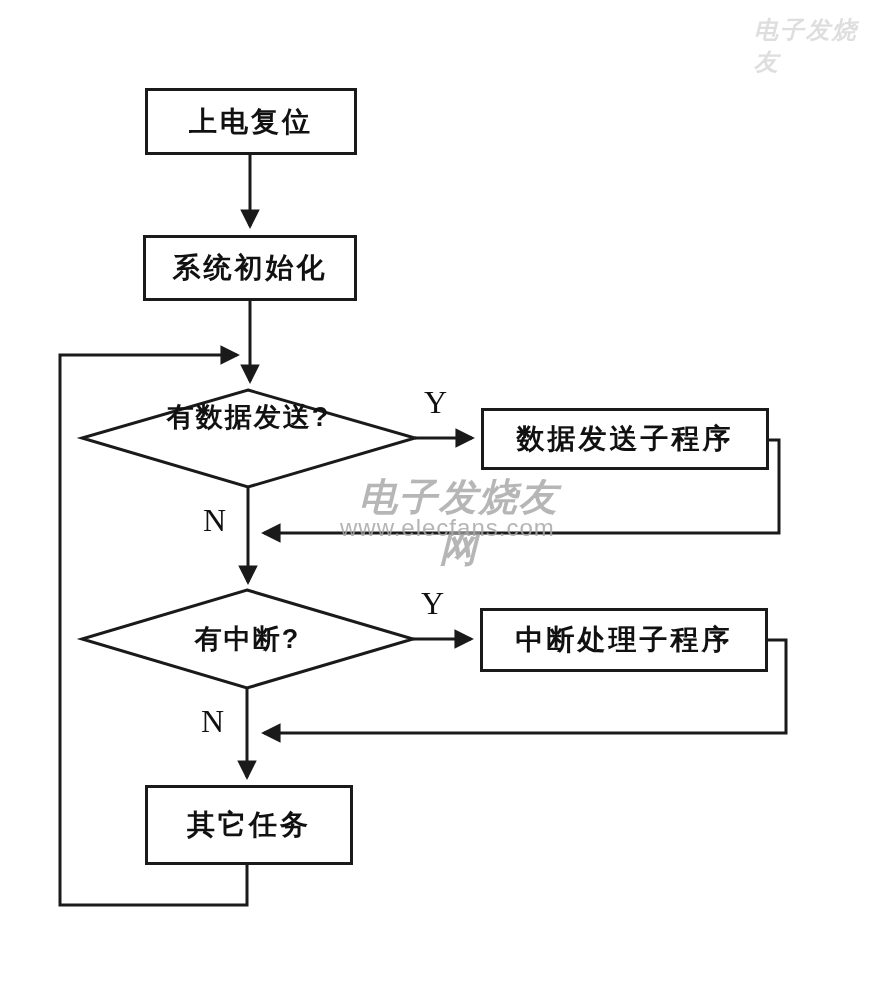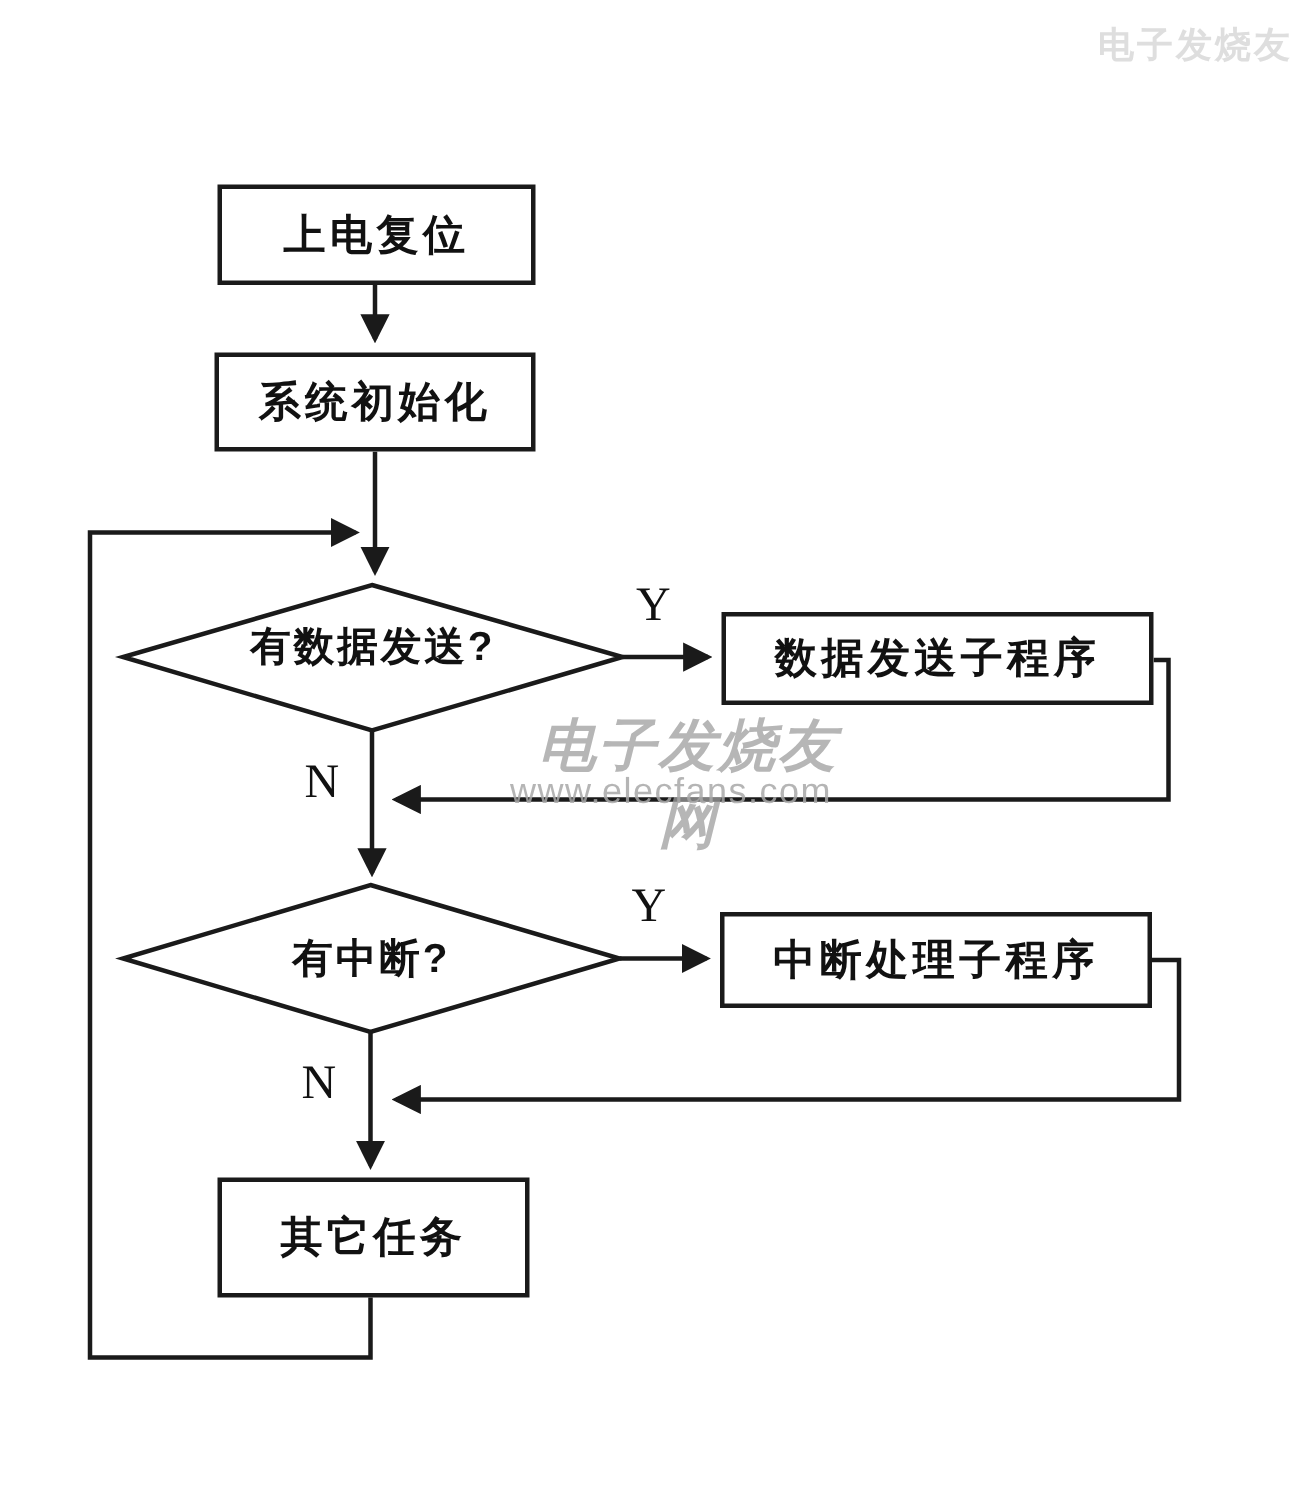--- a/index.html
+++ b/index.html
@@ -72,24 +72,25 @@
     top: 514px;
     width: 200px;
     text-align: center;
     font-size: 24px;
     color: rgba(168, 168, 168, 0.85);
     letter-spacing: 1px;
     pointer-events: none;
   }
   .watermark-corner {
     position: absolute;
-    left: 732px;
+    left: 754px;
     top: 14px;
     font-size: 24px;
     font-weight: 700;
+    font-style: italic;
     color: rgba(205, 205, 205, 0.65);
     letter-spacing: 2px;
     pointer-events: none;
   }
 </style>
 </head>
 <body>
 
 <div class="page">
 
@@ -115,31 +116,31 @@
     <path d="M413,639 L471,639" stroke="#1a1a1a" stroke-width="3" fill="none" marker-end="url(#arrow)"></path>
 
     <path d="M768,640 L786,640 L786,733 L264,733" stroke="#1a1a1a" stroke-width="3" fill="none" marker-end="url(#arrow)"></path>
 
     <path d="M247,688 L247,777" stroke="#1a1a1a" stroke-width="3" fill="none" marker-end="url(#arrow)"></path>
 
     <polygon points="248,390 415,438 248,487 82,438" fill="#ffffff" stroke="#1a1a1a" stroke-width="3"></polygon>
     <polygon points="247,590 413,639 247,688 82,639" fill="#ffffff" stroke="#1a1a1a" stroke-width="3"></polygon>
   </svg>
 
-  <div class="node" style="left:145px; top:88px; width:212px; height:67px;margin-top:35px;">上电复位</div>
+  <div class="node" style="left:145px; top:88px; width:212px; height:67px;">上电复位</div>
 
   <div class="node" style="left:481px; top:408px; width:288px; height:62px;">数据发送子程序</div>
 
   <div class="node" style="left:143px; top:235px; width:214px; height:66px;">系统初始化</div>
 
   <div class="node" style="left:480px; top:608px; width:288px; height:64px;text-align:right;">中断处理子程序</div>
 
   <div class="node" style="left:145px; top:785px; width:208px; height:80px;">其它任务</div>
 
-  <div class="diamond-label" style="left:82px; top:382px; width:333px; height:97px;">有数据发送?</div>
+  <div class="diamond-label" style="left:82px; top:368px; width:333px; height:97px;">有数据发送?</div>
 
   <div class="diamond-label" style="left:82px; top:590px; width:331px; height:98px;">有中断?</div>
 
   <span class="branch-label" style="left:424px; top:384px;">Y</span>
 
   <span class="branch-label" style="left:203px; top:502px;">N</span>
 
   <span class="branch-label" style="left:421px; top:585px;">Y</span>
 
   <span class="branch-label" style="left:201px; top:703px;">N</span>

